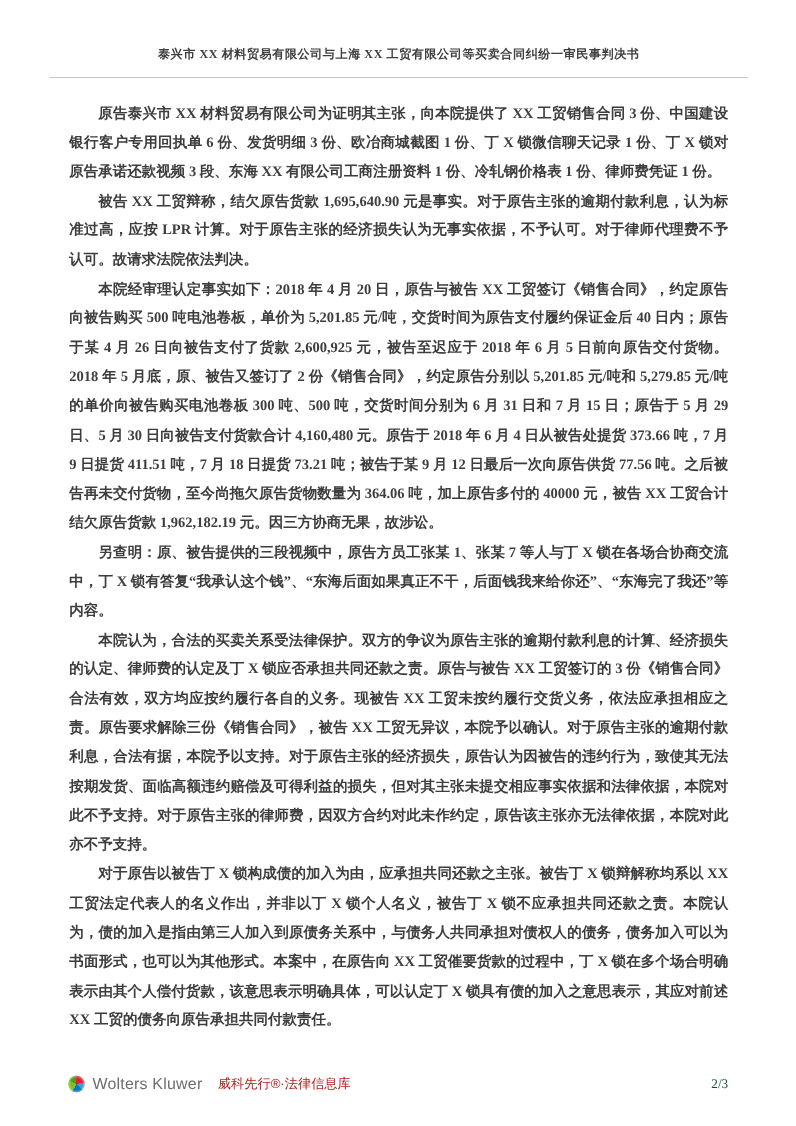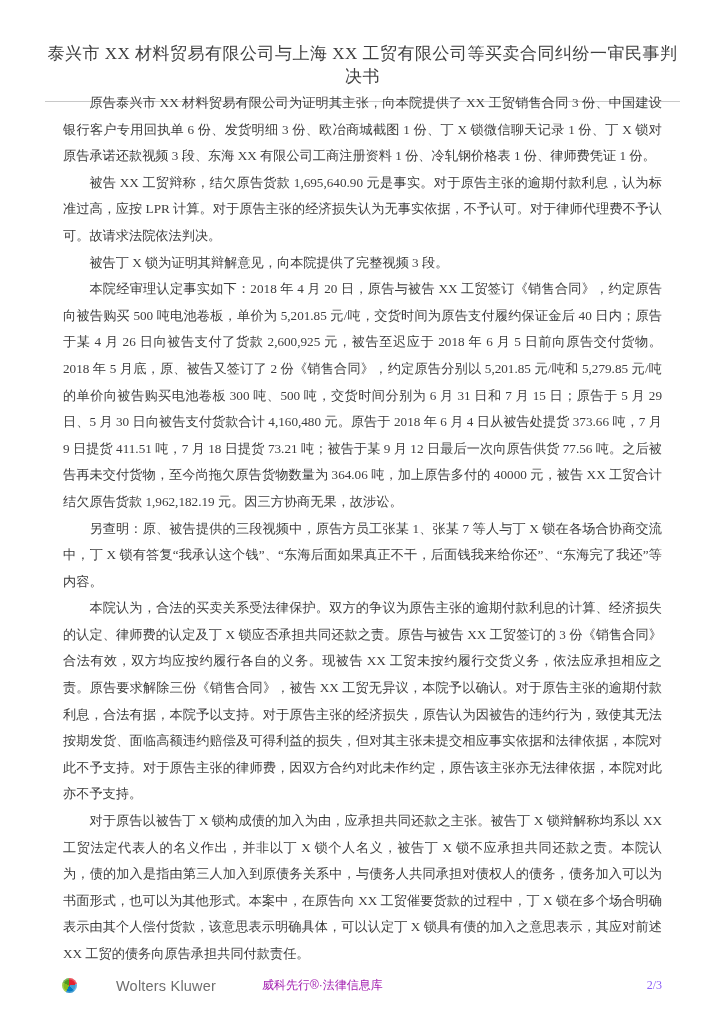--- a/index.html
+++ b/index.html
@@ -17,90 +17,89 @@
   .doc-header {
     position:absolute;
     top:42px;
     left:45px;
     right:44px;
     text-align:center;
     border-bottom:1px solid #c8c8c8;
     padding-bottom:13px;
   }
   .doc-title {
-    font-size:17px;
-    font-weight:normal;
+    font-size:11px;
+    font-weight:bold;
     color:#3f3f3f;
     letter-spacing:0.5px;
   }
   .doc-body {
     position:absolute;
     top:90px;
     left:63px;
     right:62px;
     font-size:13.2px;
     line-height:26.6px;
     text-align:justify;
     color:#3d3d3d;
   }
   .doc-body p {
     text-indent:2em;
     margin:0;
+    font-weight:bold;
   }
   .doc-footer {
     position:absolute;
     left:62px;
     right:62px;
     bottom:30px;
     display:flex;
     align-items:center;
     font-family:"Liberation Sans","DejaVu Sans",sans-serif;
-    gap:32px;
   }
   .wk-logo {
     width:15px;
     height:15px;
     border-radius:50%;
     background:conic-gradient(#e5202e 0 22%, #409bd2 22% 38%, #007ac3 38% 58%, #85bc20 58% 82%, #4e9a1f 82% 100%);
     box-shadow:inset 0 0 0 1.5px rgba(255,255,255,0.25);
     margin-right:7px;
     flex:0 0 auto;
   }
   .wk-brand {
     font-size:14.5px;
     color:#6e6e6e;
     letter-spacing:0.2px;
     margin-right:14px;
     white-space:nowrap;
   }
   .wk-product {
     font-size:12px;
-    color:#a21caf;
+    color:#b91c1c;
     white-space:nowrap;
   }
   .page-num {
     margin-left:auto;
     font-family:"Liberation Serif","DejaVu Serif",serif;
     font-size:12px;
-    color:#8b5cf6;
+    color:#14532d;
   }
 </style>
 </head>
 <body>
 
 <div class="page">
 
   <div class="doc-header">
     <div class="doc-title">泰兴市 XX 材料贸易有限公司与上海 XX 工贸有限公司等买卖合同纠纷一审民事判决书</div>
   </div>
 
   <div class="doc-body">
     <p>原告泰兴市 XX 材料贸易有限公司为证明其主张，向本院提供了 XX 工贸销售合同 3 份、中国建设银行客户专用回执单 6 份、发货明细 3 份、欧冶商城截图 1 份、丁 X 锁微信聊天记录 1 份、丁 X 锁对原告承诺还款视频 3 段、东海 XX 有限公司工商注册资料 1 份、冷轧钢价格表 1 份、律师费凭证 1 份。</p>
     <p>被告 XX 工贸辩称，结欠原告货款 1,695,640.90 元是事实。对于原告主张的逾期付款利息，认为标准过高，应按 LPR 计算。对于原告主张的经济损失认为无事实依据，不予认可。对于律师代理费不予认可。故请求法院依法判决。</p>
-    <p>被告丁 X 锁为证明其辩解意见，向本院提供了完整视频 3 段。</p>
     <p>本院经审理认定事实如下：2018 年 4 月 20 日，原告与被告 XX 工贸签订《销售合同》，约定原告向被告购买 500 吨电池卷板，单价为 5,201.85 元/吨，交货时间为原告支付履约保证金后 40 日内；原告于某 4 月 26 日向被告支付了货款 2,600,925 元，被告至迟应于 2018 年 6 月 5 日前向原告交付货物。2018 年 5 月底，原、被告又签订了 2 份《销售合同》，约定原告分别以 5,201.85 元/吨和 5,279.85 元/吨的单价向被告购买电池卷板 300 吨、500 吨，交货时间分别为 6 月 31 日和 7 月 15 日；原告于 5 月 29 日、5 月 30 日向被告支付货款合计 4,160,480 元。原告于 2018 年 6 月 4 日从被告处提货 373.66 吨，7 月 9 日提货 411.51 吨，7 月 18 日提货 73.21 吨；被告于某 9 月 12 日最后一次向原告供货 77.56 吨。之后被告再未交付货物，至今尚拖欠原告货物数量为 364.06 吨，加上原告多付的 40000 元，被告 XX 工贸合计结欠原告货款 1,962,182.19 元。因三方协商无果，故涉讼。</p>
     <p>另查明：原、被告提供的三段视频中，原告方员工张某 1、张某 7 等人与丁 X 锁在各场合协商交流中，丁 X 锁有答复“我承认这个钱”、“东海后面如果真正不干，后面钱我来给你还”、“东海完了我还”等内容。</p>
     <p>本院认为，合法的买卖关系受法律保护。双方的争议为原告主张的逾期付款利息的计算、经济损失的认定、律师费的认定及丁 X 锁应否承担共同还款之责。原告与被告 XX 工贸签订的 3 份《销售合同》合法有效，双方均应按约履行各自的义务。现被告 XX 工贸未按约履行交货义务，依法应承担相应之责。原告要求解除三份《销售合同》，被告 XX 工贸无异议，本院予以确认。对于原告主张的逾期付款利息，合法有据，本院予以支持。对于原告主张的经济损失，原告认为因被告的违约行为，致使其无法按期发货、面临高额违约赔偿及可得利益的损失，但对其主张未提交相应事实依据和法律依据，本院对此不予支持。对于原告主张的律师费，因双方合约对此未作约定，原告该主张亦无法律依据，本院对此亦不予支持。</p>
     <p>对于原告以被告丁 X 锁构成债的加入为由，应承担共同还款之主张。被告丁 X 锁辩解称均系以 XX 工贸法定代表人的名义作出，并非以丁 X 锁个人名义，被告丁 X 锁不应承担共同还款之责。本院认为，债的加入是指由第三人加入到原债务关系中，与债务人共同承担对债权人的债务，债务加入可以为书面形式，也可以为其他形式。本案中，在原告向 XX 工贸催要货款的过程中，丁 X 锁在多个场合明确表示由其个人偿付货款，该意思表示明确具体，可以认定丁 X 锁具有债的加入之意思表示，其应对前述 XX 工贸的债务向原告承担共同付款责任。</p>
   </div>
 
   <div class="doc-footer">
     <span class="wk-logo"></span>
     <span class="wk-brand">Wolters Kluwer</span>
     <span class="wk-product">威科先行®·法律信息库</span>

